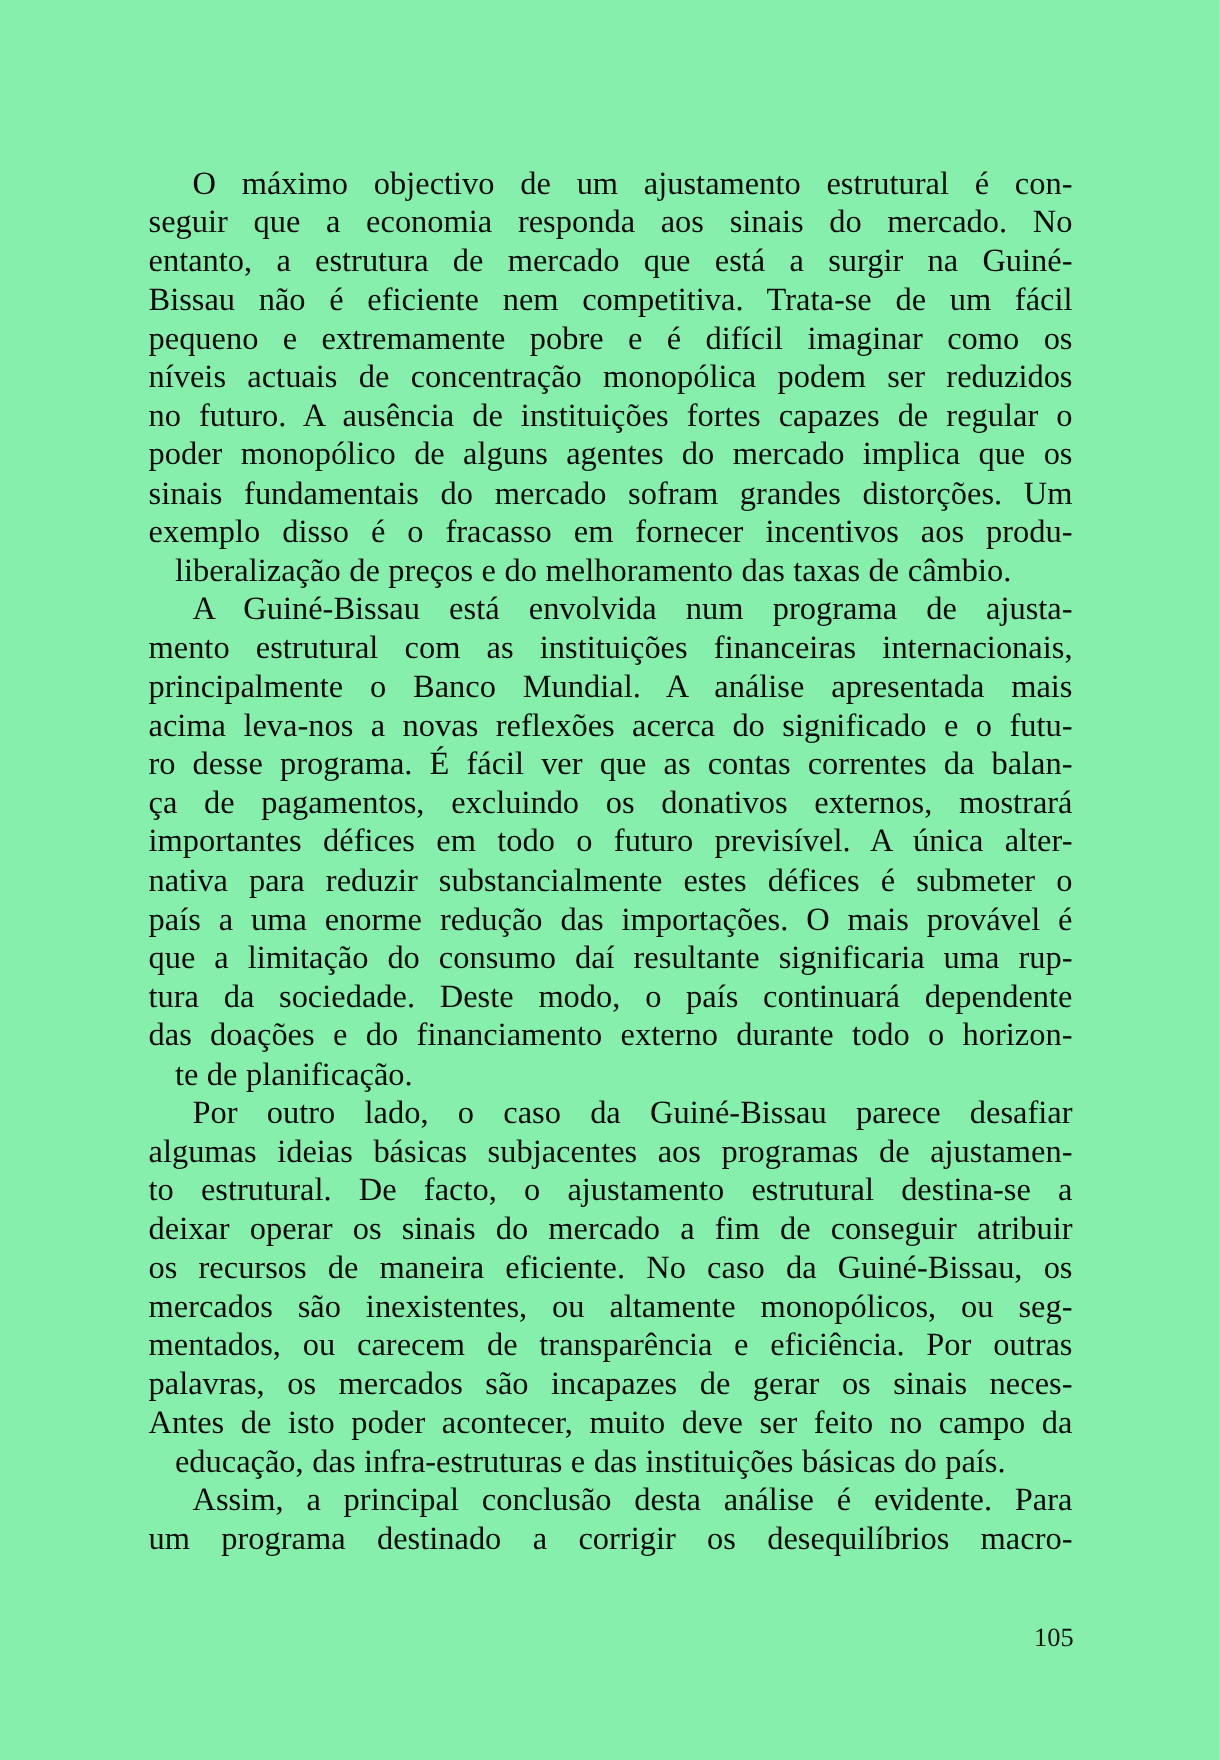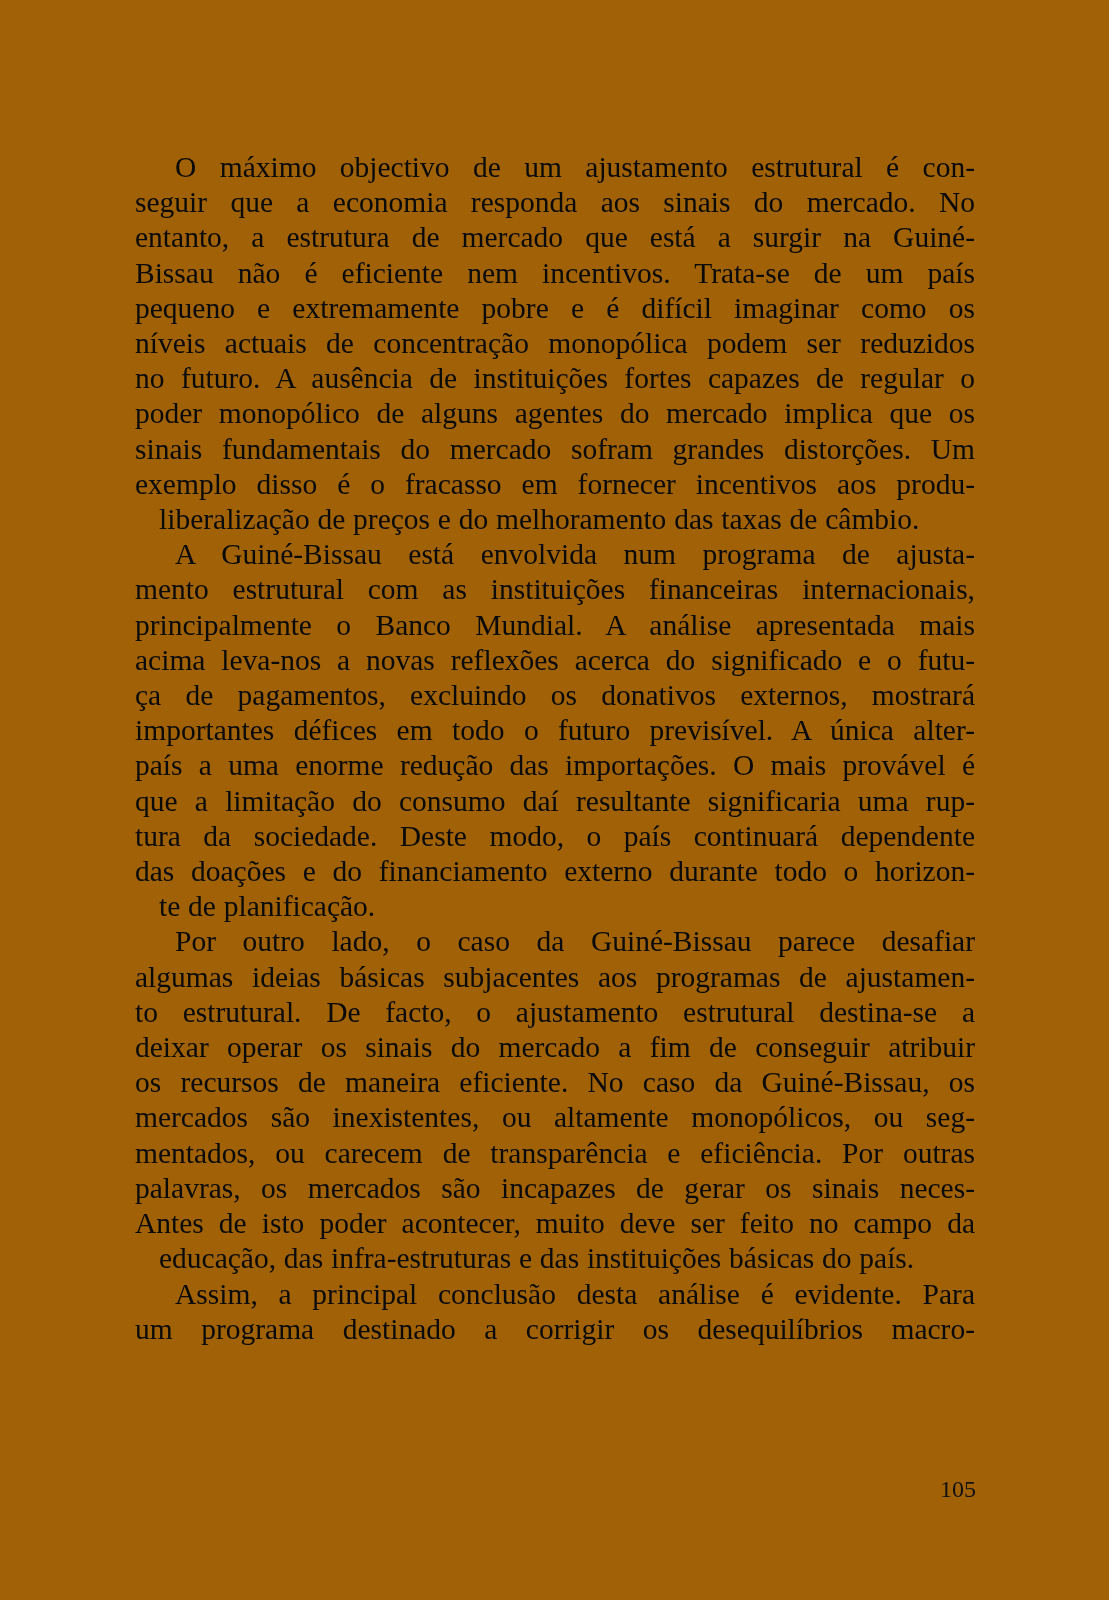--- a/index.html
+++ b/index.html
@@ -4,21 +4,21 @@
 <style>
   html, body {
     margin: 0;
     padding: 0;
     background: #ffffff;
   }
   .page {
     position: relative;
     width: 1109px;
     height: 1600px;
-    background: #a16207;
+    background: #86efac;
     overflow: hidden;
     font-family: "Liberation Serif", "DejaVu Serif", serif;
     color: #000000;
   }
   .text-block {
     position: absolute;
     left: 135px;
     top: 150px;
     width: 840px;
   }
@@ -67,37 +67,39 @@
 <body>
 
 <div class="page">
 
   <div class="text-block">
 
     <p class="para">
       <span class="line"><span class="spread"><span class="indent"></span><span>O máximo objectivo de um ajustamento estrutural é con-</span></span></span>
       <span class="line"><span class="spread">seguir que a economia responda aos sinais do mercado. No</span></span>
       <span class="line"><span class="spread">entanto, a estrutura de mercado que está a surgir na Guiné-</span></span>
-      <span class="line"><span class="spread">Bissau não é eficiente nem incentivos. Trata-se de um país</span></span>
+      <span class="line"><span class="spread">Bissau não é eficiente nem competitiva. Trata-se de um fácil</span></span>
       <span class="line"><span class="spread">pequeno e extremamente pobre e é difícil imaginar como os</span></span>
       <span class="line"><span class="spread">níveis actuais de concentração monopólica podem ser reduzidos</span></span>
       <span class="line"><span class="spread">no futuro. A ausência de instituições fortes capazes de regular o</span></span>
       <span class="line"><span class="spread">poder monopólico de alguns agentes do mercado implica que os</span></span>
       <span class="line"><span class="spread">sinais fundamentais do mercado sofram grandes distorções. Um</span></span>
       <span class="line"><span class="spread">exemplo disso é o fracasso em fornecer incentivos aos produ-</span></span>
       <span class="line last"><span class="spread">liberalização de preços e do melhoramento das taxas de câmbio.</span></span>
     </p>
 
     <p class="para">
       <span class="line"><span class="spread"><span class="indent"></span><span>A Guiné-Bissau está envolvida num programa de ajusta-</span></span></span>
       <span class="line"><span class="spread">mento estrutural com as instituições financeiras internacionais,</span></span>
       <span class="line"><span class="spread">principalmente o Banco Mundial. A análise apresentada mais</span></span>
       <span class="line"><span class="spread">acima leva-nos a novas reflexões acerca do significado e o futu-</span></span>
+      <span class="line"><span class="spread">ro desse programa. É fácil ver que as contas correntes da balan-</span></span>
       <span class="line"><span class="spread">ça de pagamentos, excluindo os donativos externos, mostrará</span></span>
       <span class="line"><span class="spread">importantes défices em todo o futuro previsível. A única alter-</span></span>
+      <span class="line"><span class="spread">nativa para reduzir substancialmente estes défices é submeter o</span></span>
       <span class="line"><span class="spread">país a uma enorme redução das importações. O mais provável é</span></span>
       <span class="line"><span class="spread">que a limitação do consumo daí resultante significaria uma rup-</span></span>
       <span class="line"><span class="spread">tura da sociedade. Deste modo, o país continuará dependente</span></span>
       <span class="line"><span class="spread">das doações e do financiamento externo durante todo o horizon-</span></span>
       <span class="line last"><span class="spread">te de planificação.</span></span>
     </p>
 
     <p class="para">
       <span class="line"><span class="spread"><span class="indent"></span><span>Por outro lado, o caso da Guiné-Bissau parece desafiar</span></span></span>
       <span class="line"><span class="spread">algumas ideias básicas subjacentes aos programas de ajustamen-</span></span>

